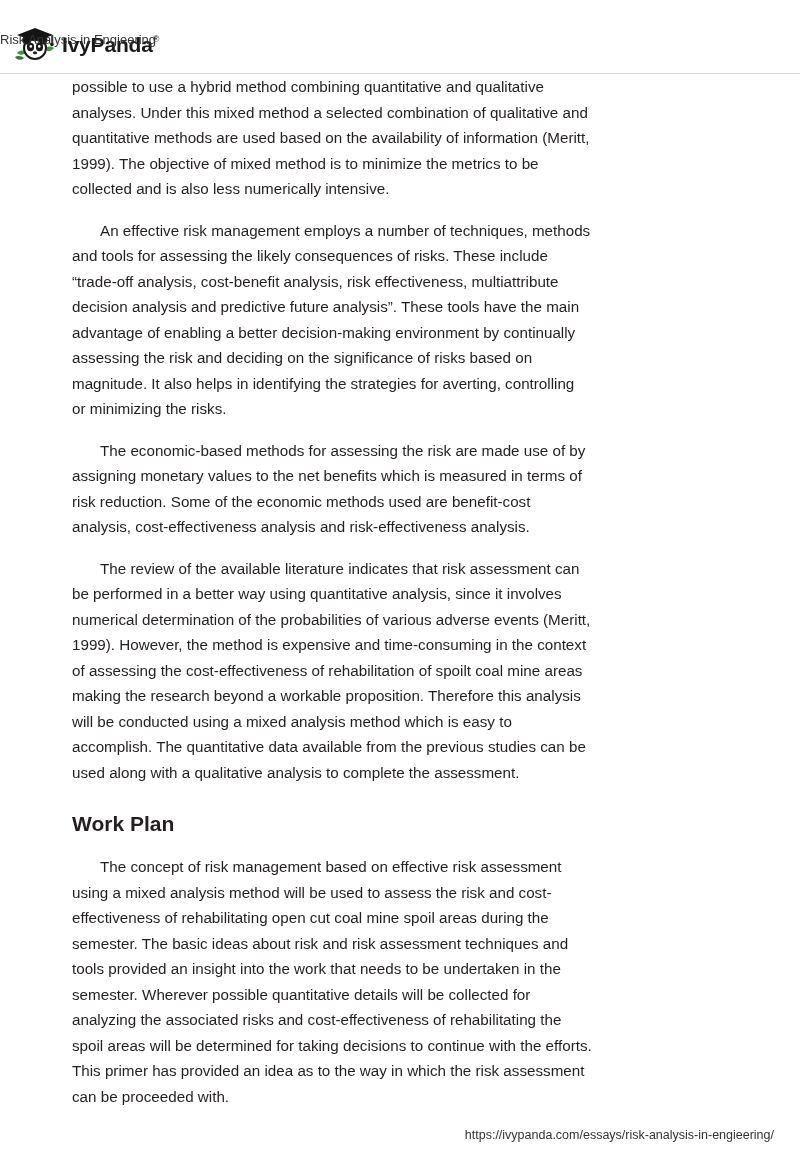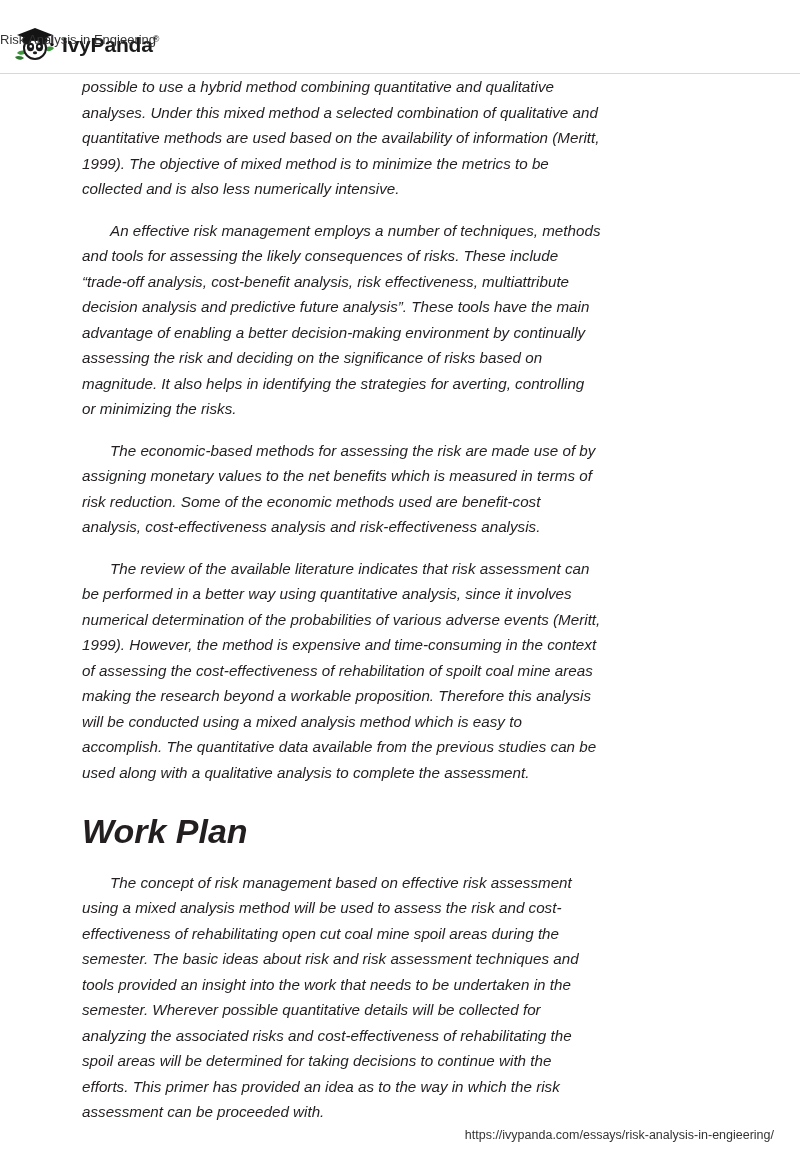--- a/index.html
+++ b/index.html
@@ -65,35 +65,34 @@
     top: 16px;
     text-align: left;
     font-size: 13px;
     color: #333333;
   }
 
   
   .doc {
     position: absolute;
     top: 58px;
-    left: 10px;
+    left: 0;
     width: 672px;
     padding: 16px 80px 0 72px;
-    font-style: italic;
   }
   .doc p {
     margin: 0 0 16px 0;
     font-size: 15.2px;
     line-height: 25.5px;
     color: #231f20;
     text-align: left;
   }
   .doc p.indent { text-indent: 28px; }
   h2.section-heading {
-    font-size: 34px;
+    font-size: 21px;
     font-weight: bold;
     margin: 26px 0 18px 0;
     color: #231f20;
     line-height: 1.2;
   }
 
   
   .page-footer {
     position: absolute;
     bottom: 18px;

